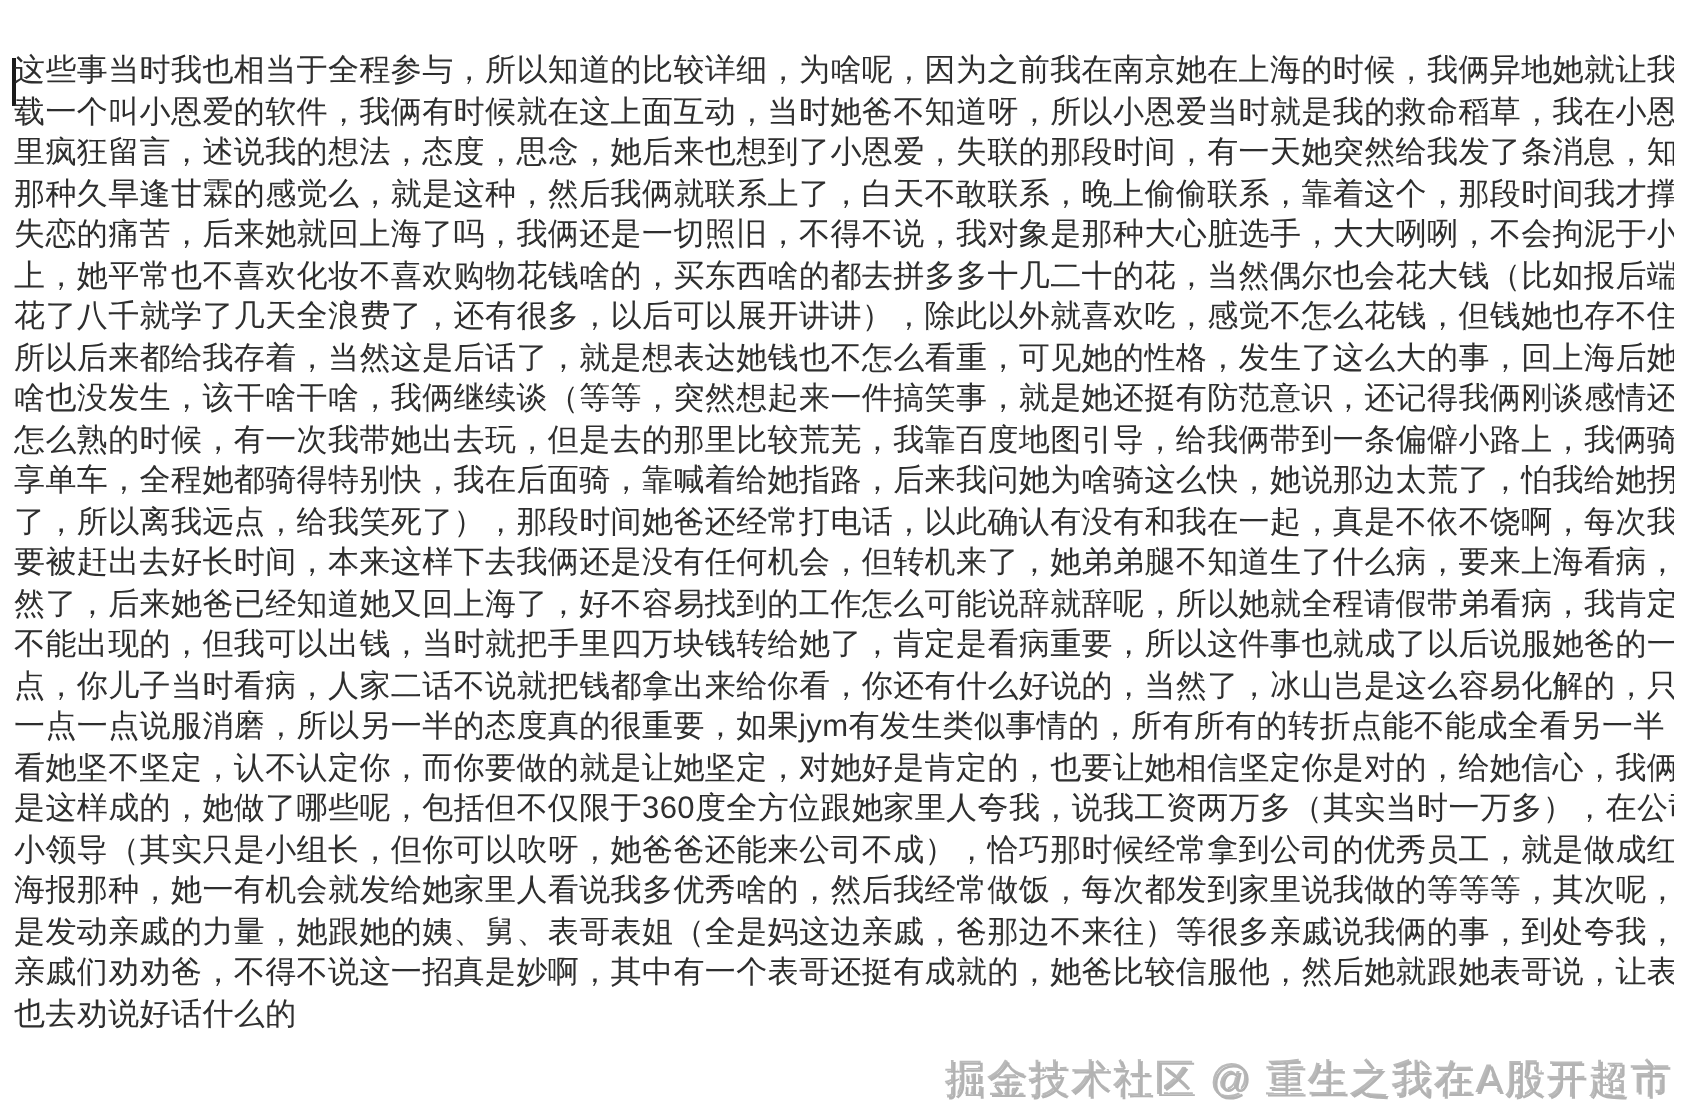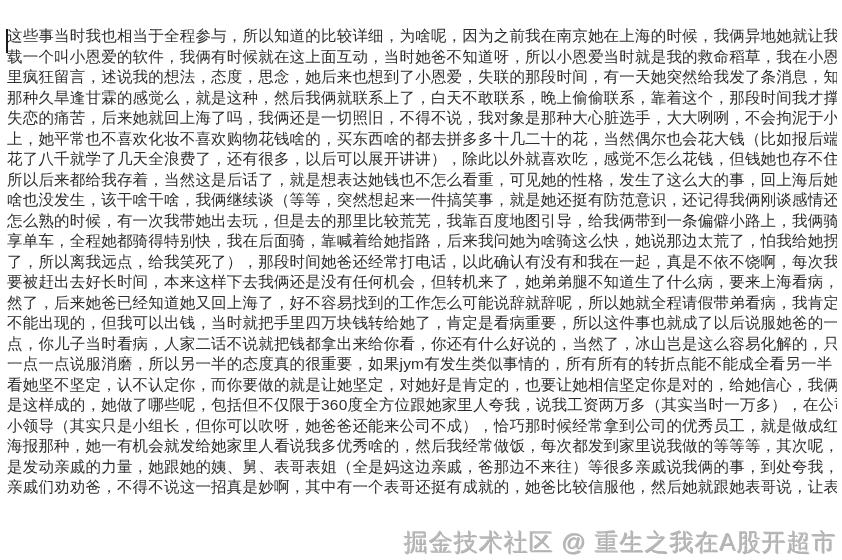--- a/index.html
+++ b/index.html
@@ -33,21 +33,21 @@
     left: 6px;
     top: 29px;
     width: 1.5px;
     height: 24px;
     background: #1a1a1a;
   }
   .watermark {
     position: absolute;
     right: 5px;
     top: 527px;
-    font-size: 24px;
+    font-size: 20px;
     letter-spacing: 1px;
     color: #b3b3b3;
     text-shadow: 1px 1px 0 #ffffff, -1px -1px 0 rgba(130,130,130,0.55);
     white-space: nowrap;
   }
 </style>
 </head>
 <body>
 
 <div class="caret"></div>
@@ -69,15 +69,16 @@
   <div class="line">然了，后来她爸已经知道她又回上海了，好不容易找到的工作怎么可能说辞就辞呢，所以她就全程请假带弟看病，我肯定是</div>
   <div class="line">不能出现的，但我可以出钱，当时就把手里四万块钱转给她了，肯定是看病重要，所以这件事也就成了以后说服她爸的一个</div>
   <div class="line">点，你儿子当时看病，人家二话不说就把钱都拿出来给你看，你还有什么好说的，当然了，冰山岂是这么容易化解的，只能</div>
   <div class="line">一点一点说服消磨，所以另一半的态度真的很重要，如果jym有发生类似事情的，所有所有的转折点能不能成全看另一半，就</div>
   <div class="line">看她坚不坚定，认不认定你，而你要做的就是让她坚定，对她好是肯定的，也要让她相信坚定你是对的，给她信心，我俩就</div>
   <div class="line">是这样成的，她做了哪些呢，包括但不仅限于360度全方位跟她家里人夸我，说我工资两万多（其实当时一万多），在公司是</div>
   <div class="line">小领导（其实只是小组长，但你可以吹呀，她爸爸还能来公司不成），恰巧那时候经常拿到公司的优秀员工，就是做成红色</div>
   <div class="line">海报那种，她一有机会就发给她家里人看说我多优秀啥的，然后我经常做饭，每次都发到家里说我做的等等等，其次呢，就</div>
   <div class="line">是发动亲戚的力量，她跟她的姨、舅、表哥表姐（全是妈这边亲戚，爸那边不来往）等很多亲戚说我俩的事，到处夸我，让</div>
   <div class="line">亲戚们劝劝爸，不得不说这一招真是妙啊，其中有一个表哥还挺有成就的，她爸比较信服他，然后她就跟她表哥说，让表哥</div>
+  <div class="line">也去劝说好话什么的</div>
 </div>
 
 <div class="watermark">掘金技术社区 @ 重生之我在A股开超市</div>
 
 </body></html>

